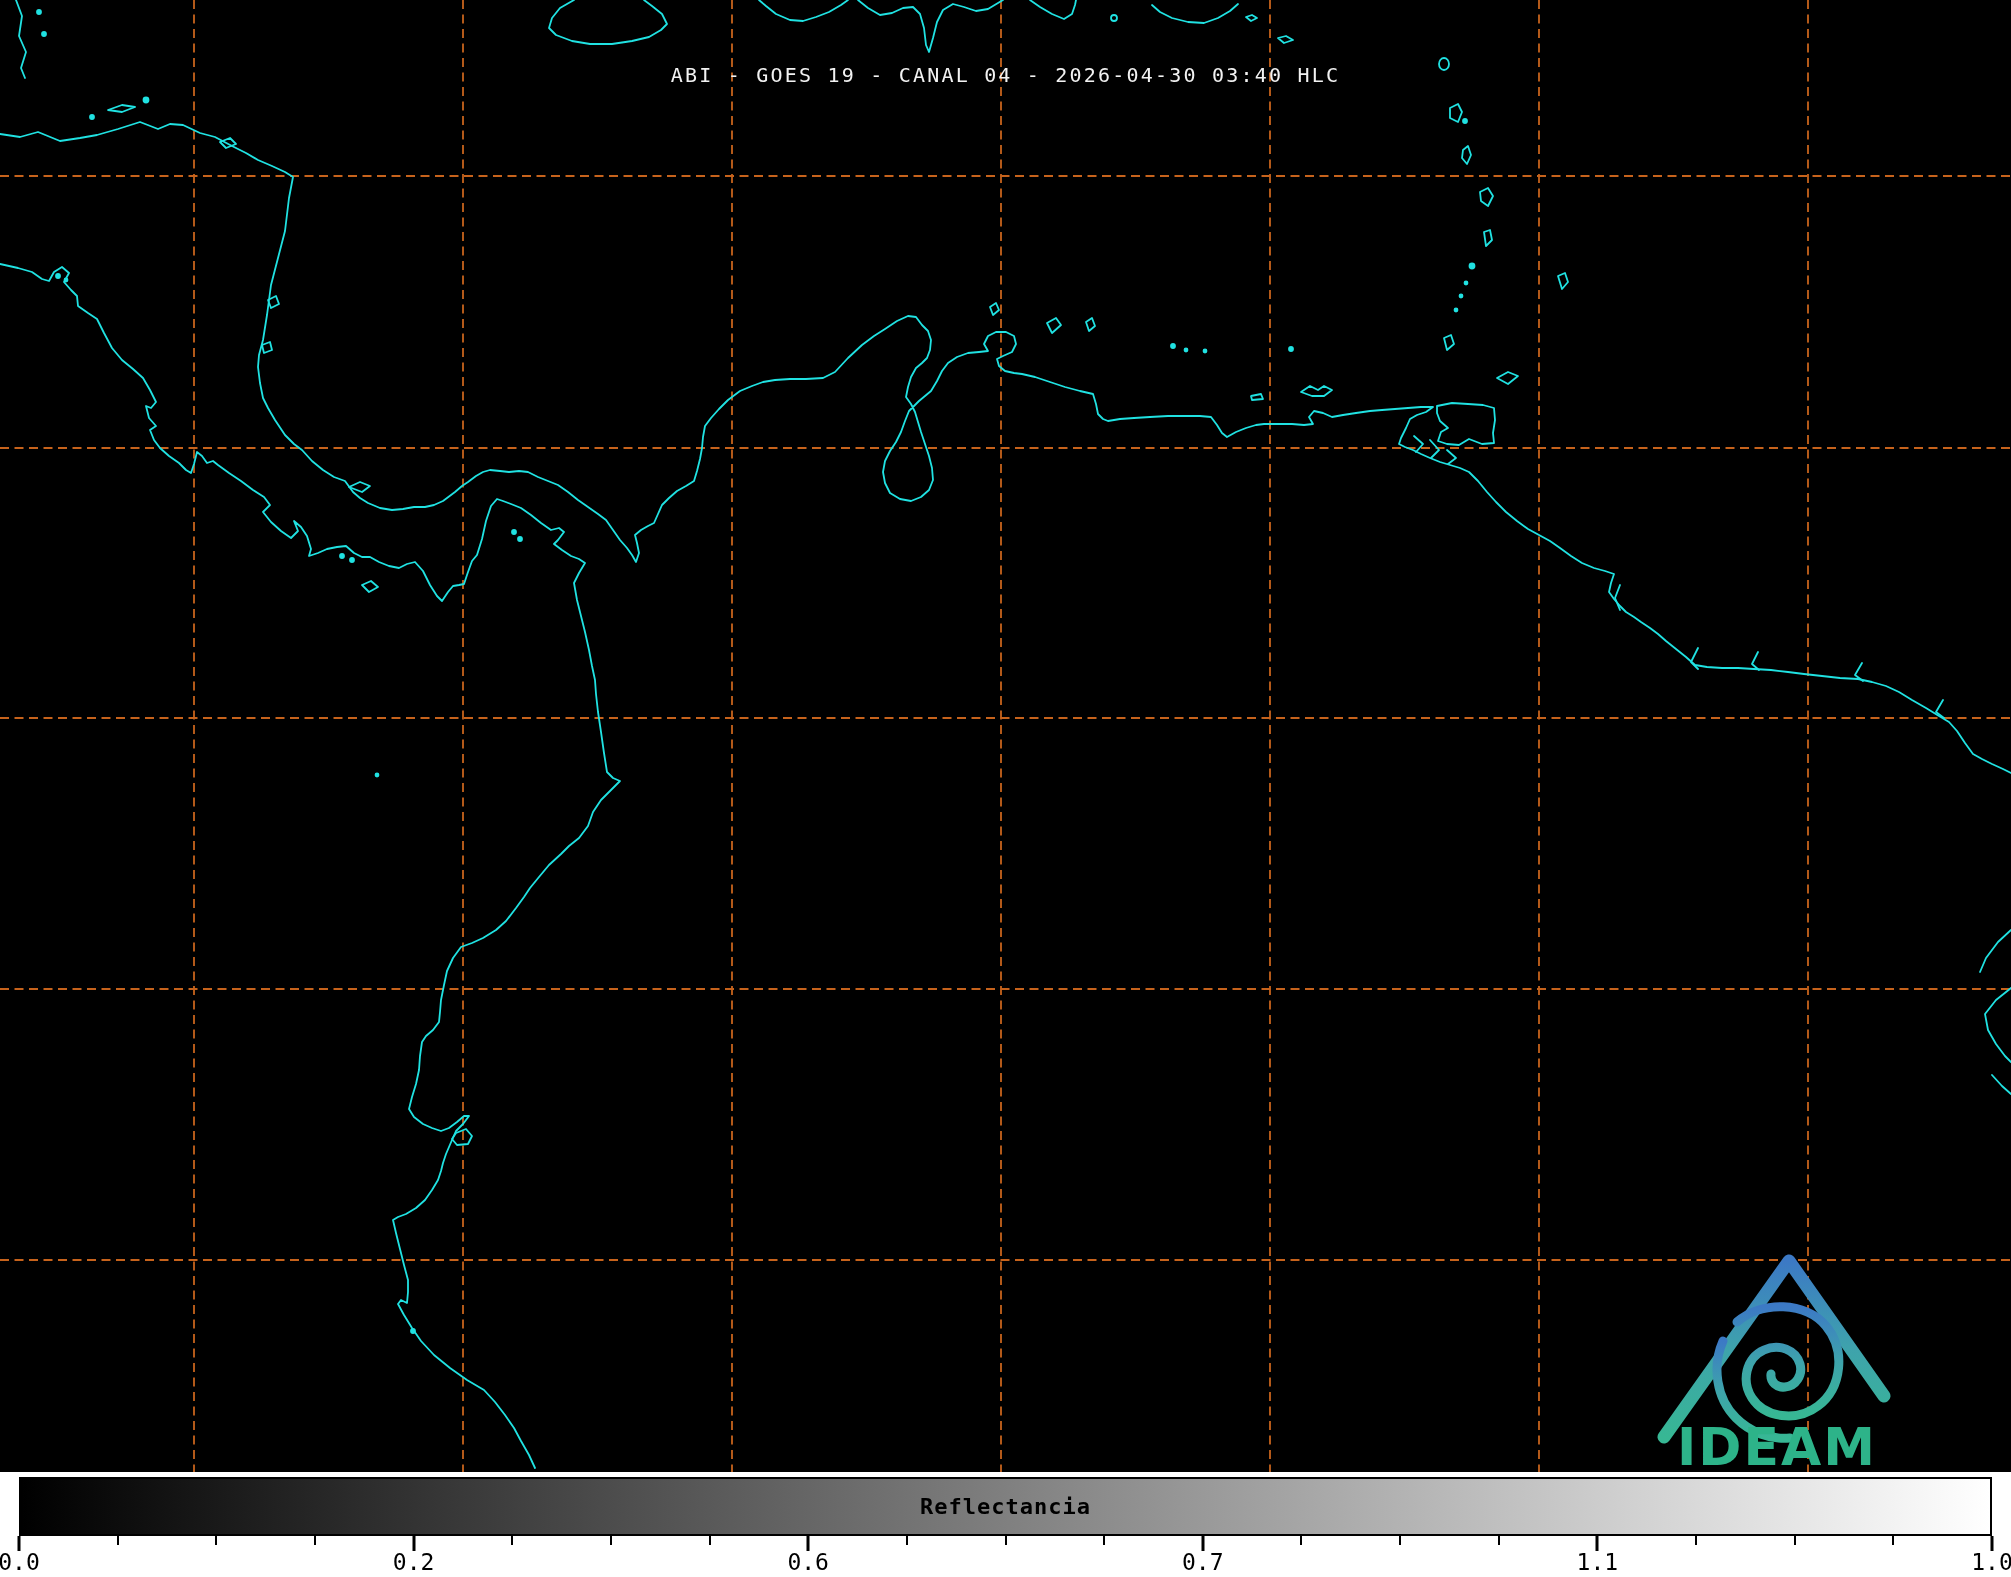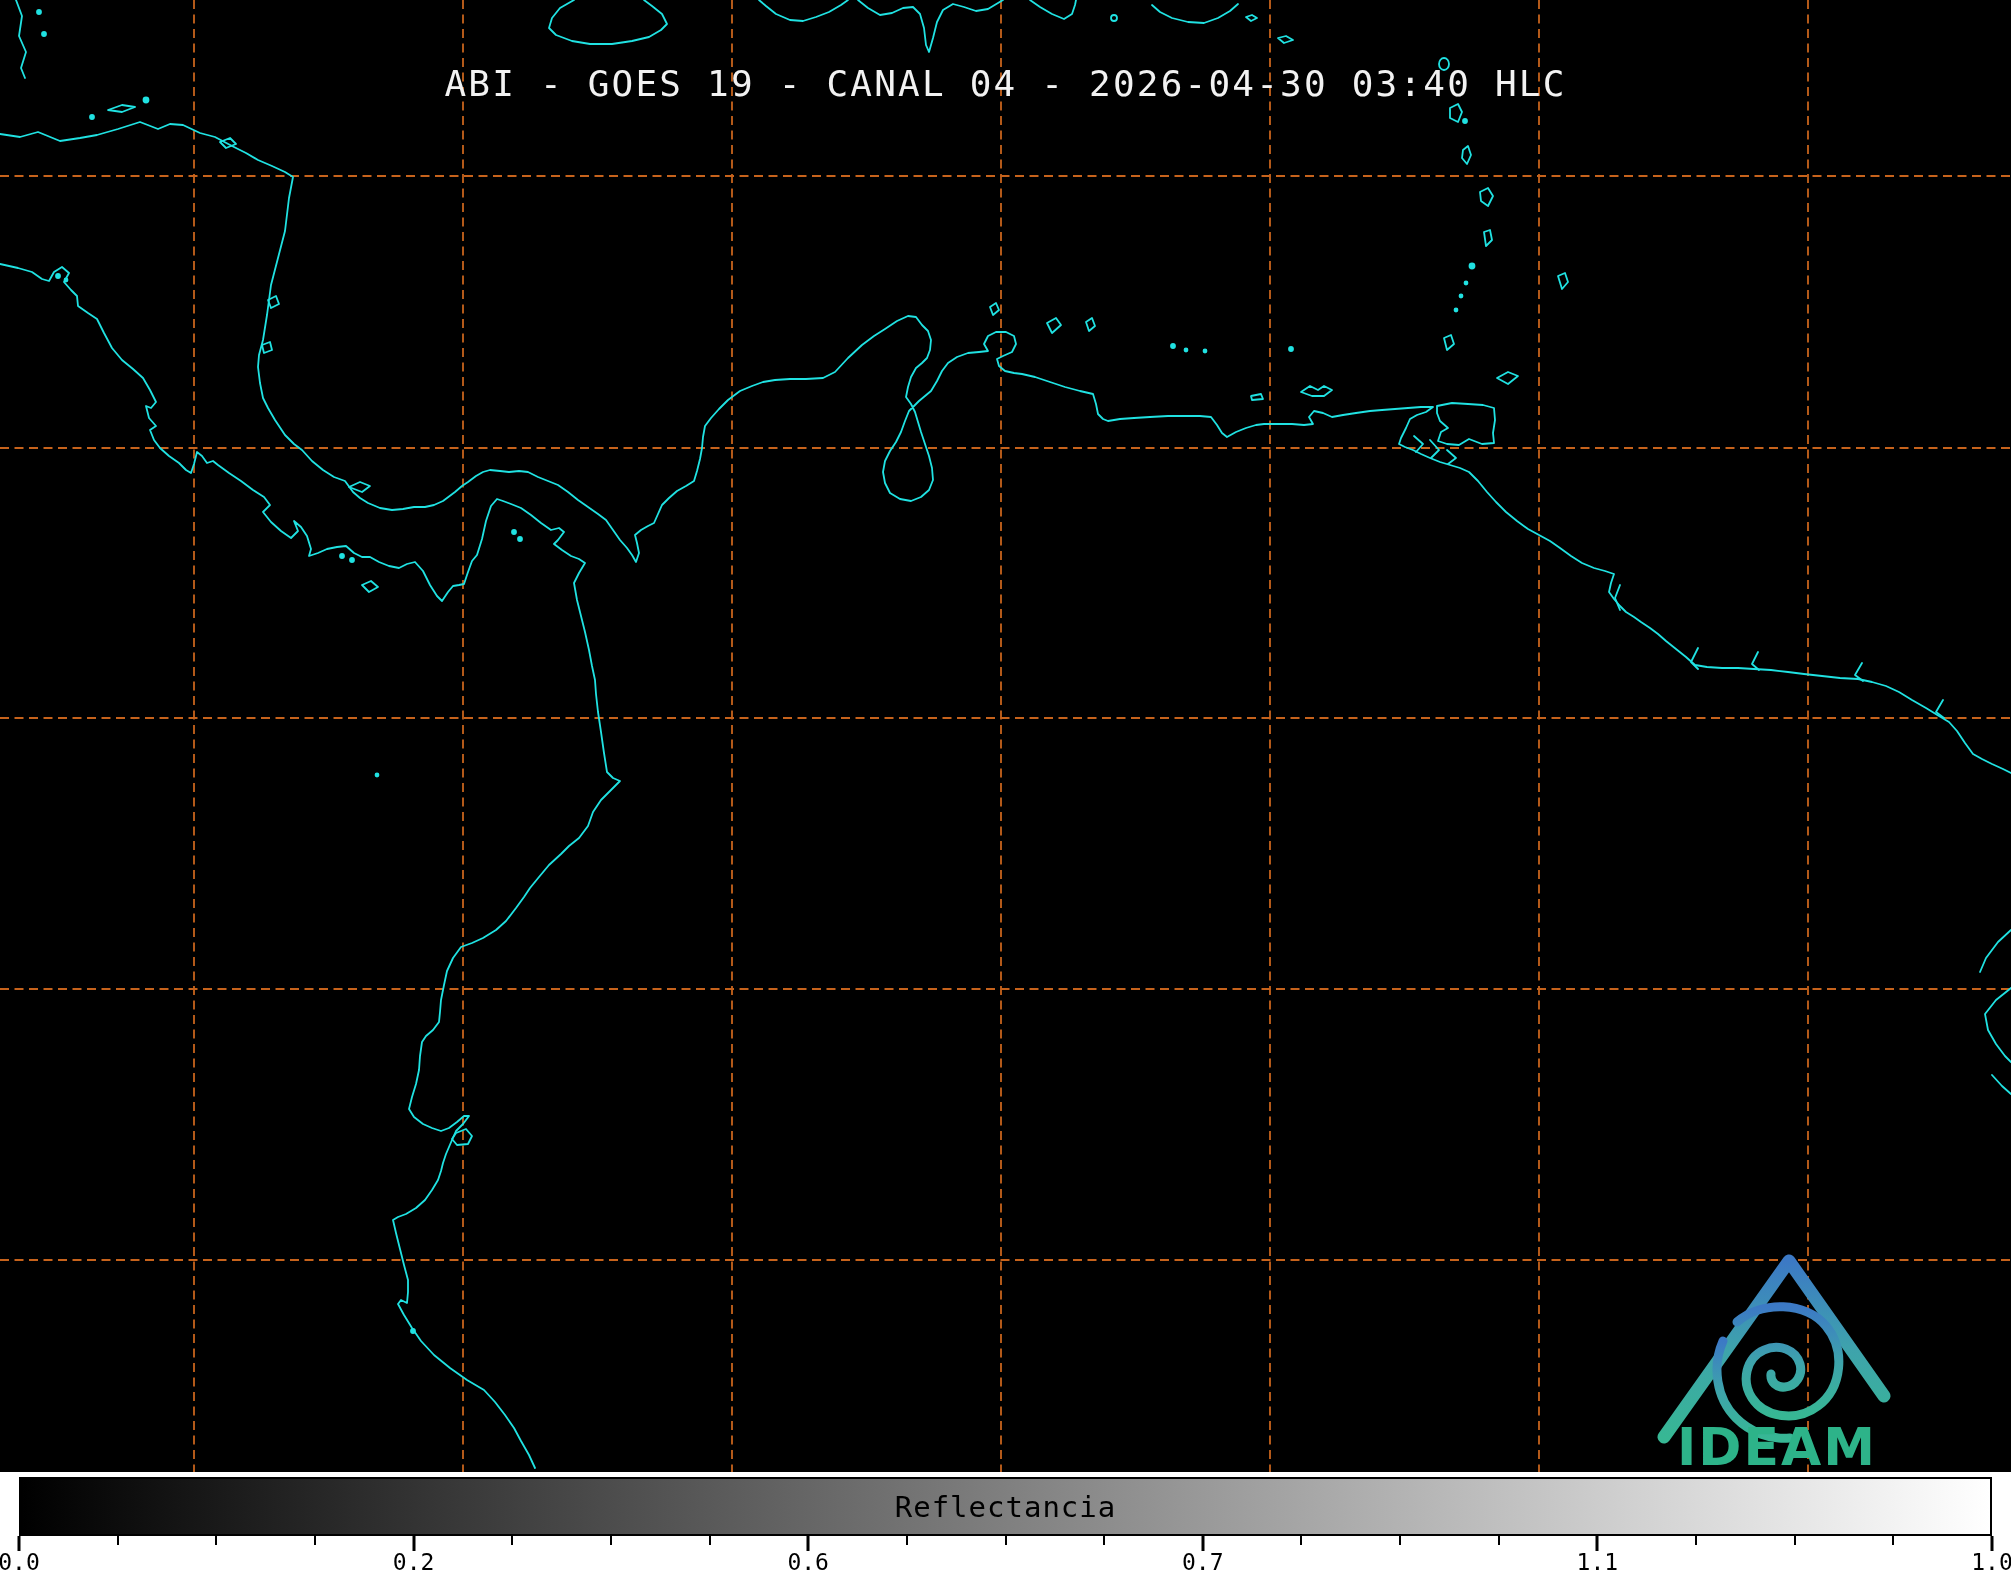--- a/index.html
+++ b/index.html
@@ -13,32 +13,32 @@
   
   #map-area{
     position:absolute;left:0;top:0;width:2011px;height:1472px;
     background:#000000;
   }
   #map-svg{position:absolute;left:0;top:0;}
   #map-title{
     position:absolute;left:0;top:63px;width:2011px;
     text-align:center;
     color:#f2f2f2;
-    font-size:36px;letter-spacing:2.2px;
+    font-size:20px;letter-spacing:2.2px;
     white-space:pre;
   }
   
   #colorbar{
     position:absolute;left:19px;top:1477px;width:1973px;height:59px;
     border:2px solid #000;box-sizing:border-box;
   }
   #colorbar-label{
     position:absolute;left:0;top:0;width:100%;height:100%;
     display:flex;align-items:center;justify-content:center;
-    color:#000;font-weight:normal;font-size:29px;letter-spacing:1px;
+    color:#000;font-weight:bold;font-size:22px;letter-spacing:1px;
   }
   #colorbar-ticks{
     position:absolute;left:19px;top:1536px;width:1973px;height:33px;
   }
   #colorbar-ticks .tick{
     position:absolute;top:0;width:2px;height:9px;background:#000;
     transform:translateX(-50%);
   }
   #colorbar-ticks .tick.major{width:3px;height:15px;}
   #colorbar-ticks .tick-label{

